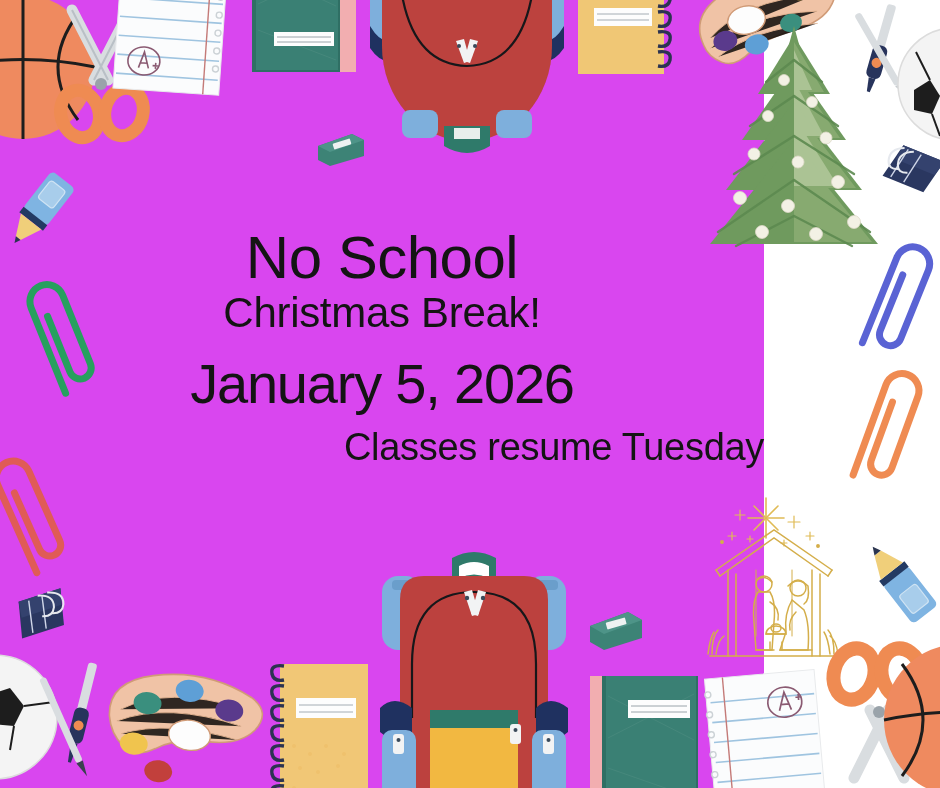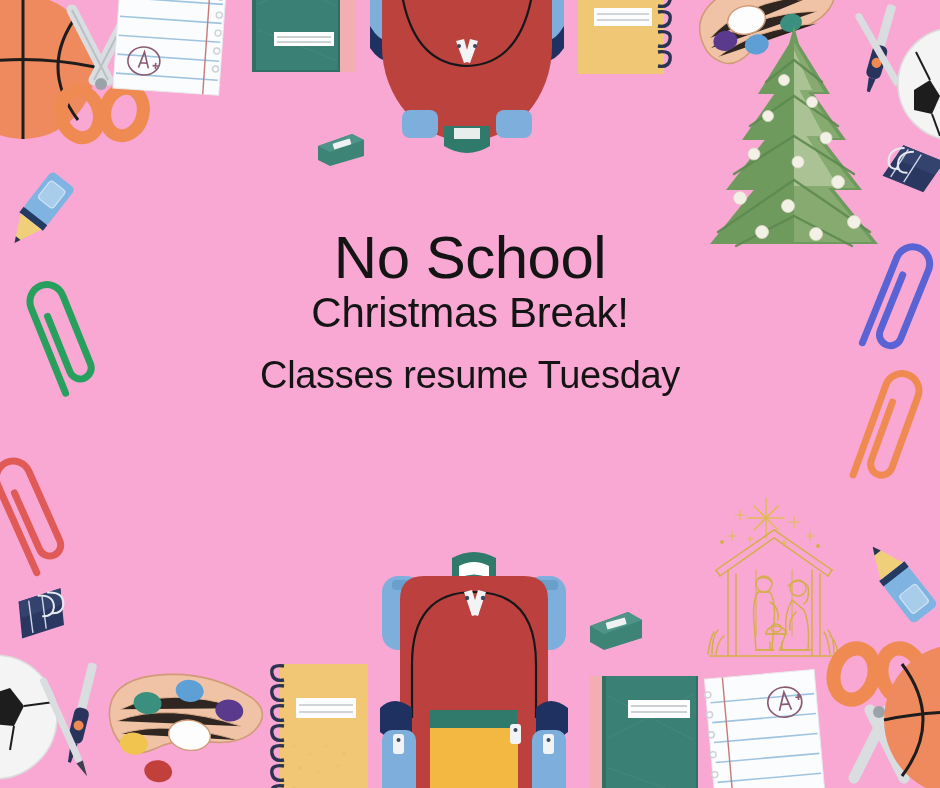--- a/index.html
+++ b/index.html
@@ -6,41 +6,41 @@
   * { margin:0; padding:0; box-sizing:border-box; }
   html,body { background:#ffffff; }
   body {
     width:940px; height:788px;
     font-family:"Liberation Sans", sans-serif;
     position:relative; overflow:hidden;
     background:#ffffff;
   }
   #poster {
     position:absolute; inset:0;
-    width:940px; height:788px;
-    background:#f9a8d4;
+    width:764px; height:788px;
+    background:#d946ef;
   }
   .deco { position:absolute; pointer-events:none; }
   .deco svg { display:block; overflow:visible; }
 
   
   #text-block {
     position:absolute;
     left:0; right:0;
     top:228px;
     text-align:center;
     z-index:40;
     color:#141414;
     line-height:1.0;
   }
   .tl { display:block; white-space:nowrap; }
   .line-title   { font-size:60px; letter-spacing:-0.5px; font-weight:400; margin-bottom:4px;}
   .line-sub     { font-size:42px; letter-spacing:-0.3px; font-weight:400; margin-bottom:20px;}
   .line-dates   { font-size:56px; letter-spacing:-1.2px; font-weight:400; line-height:1.06;}
-  .line-resume  { font-size:38px; letter-spacing:-0.3px; font-weight:400; line-height:1.14; margin-top:6px;}
+  .line-resume  { font-size:38px; letter-spacing:-0.3px; font-weight:400; line-height:1.14; margin-top:13px;text-align:right;}
 </style>
 </head>
 <body style="background: rgb(255, 255, 255);">
 
 <div id="poster">
 
   <div class="deco" style="left:-52px; top:-8px; width:150px; height:150px;">
     <svg width="150" height="150" viewBox="0 0 150 150">
       <circle cx="75" cy="75" r="72" fill="#ef8a5f"></circle>
       <g stroke="#1d1d1d" stroke-width="3" fill="none">
@@ -632,16 +632,17 @@
         <path d="M4 80 Q80 64 156 80"></path>
         <path d="M22 24 Q64 80 22 136"></path>
         <path d="M138 24 Q96 80 138 136"></path>
       </g>
     </svg>
   </div>
 
   <div id="text-block" style="color: rgb(20, 20, 20);">
     <span class="tl line-title">No School</span>
     <span class="tl line-sub">Christmas Break!</span>
+    <span class="tl line-dates">January 5, 2026</span>
     <span class="tl line-resume">Classes resume Tuesday</span>
   </div>
 
 </div>
 
 </body></html>

